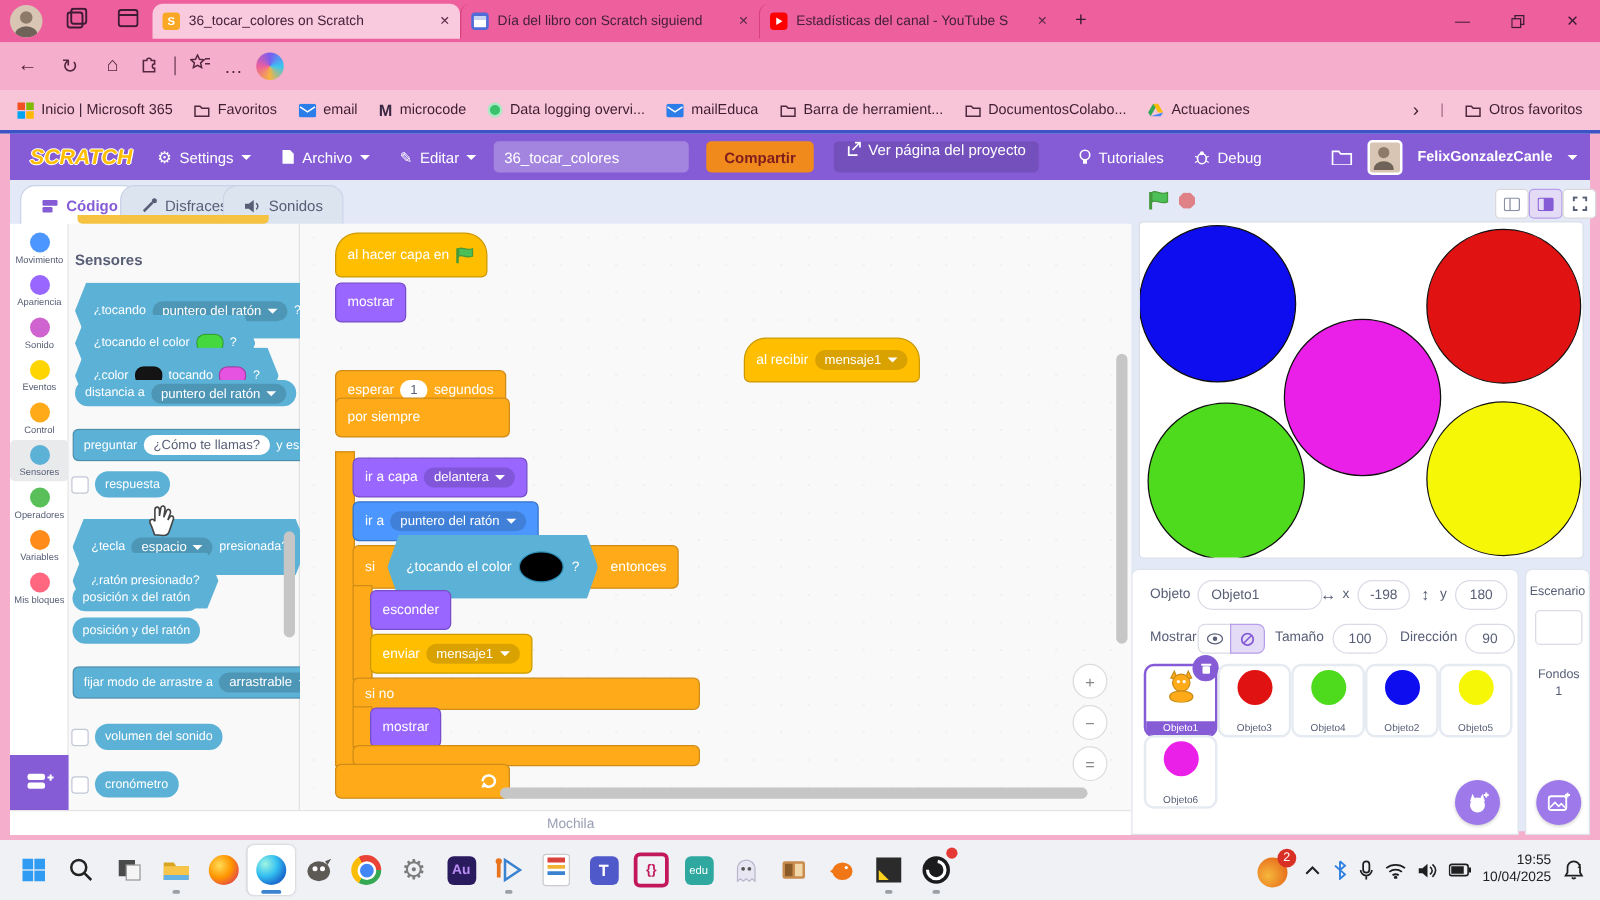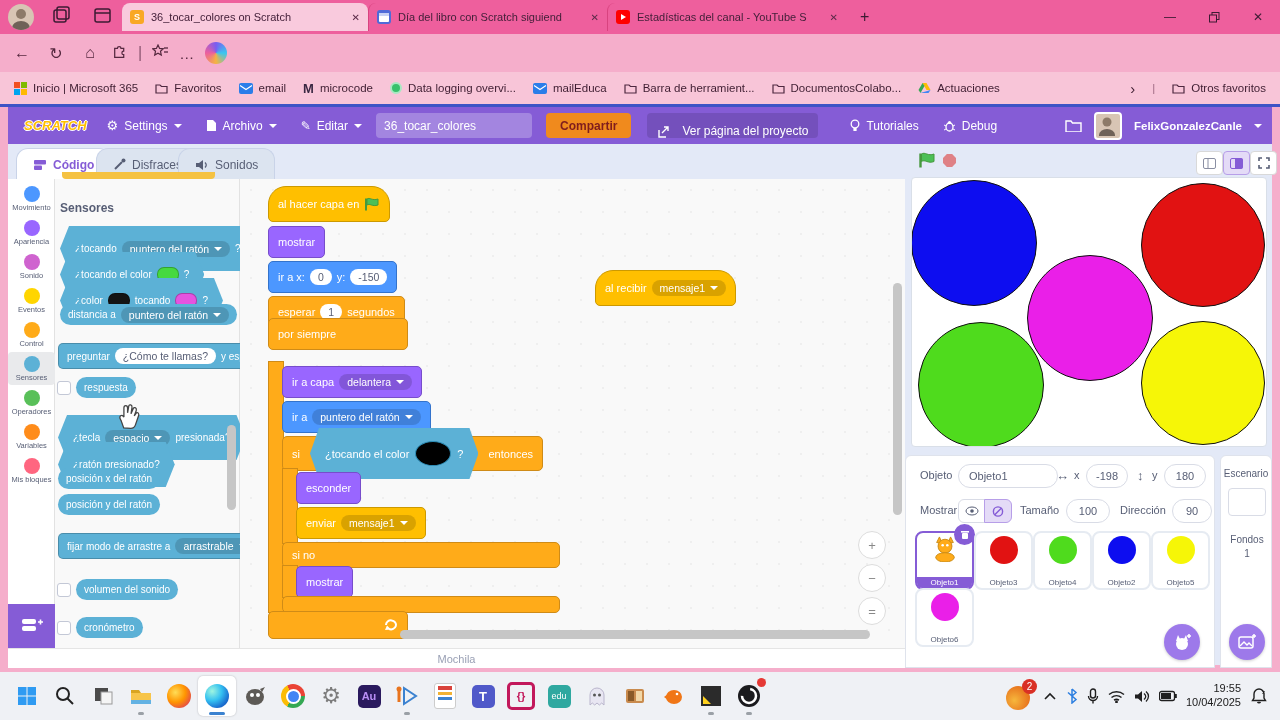--- a/index.html
+++ b/index.html
@@ -22,21 +22,21 @@
   
   #pagetop{left:0;top:104px;width:1280px;height:3px;background:#3d54c6}
   #pink-l{left:0;top:107px;width:8px;height:561px;background:#f5aecb}
   #pink-r{left:1272px;top:107px;width:8px;height:561px;background:#f5aecb}
   #pink-b{left:0;top:665px;width:1280px;height:7px;background:#f5aecb}
   #menubar{left:8px;top:107px;width:1264px;height:37px;background:#855cd6;display:flex;align-items:center;color:#fff;font-size:12px;gap:4px;padding:0 10px;box-sizing:border-box}
   .mitem{display:flex;align-items:center;gap:6px;padding:0 10px;height:100%}
   .caret{width:0;height:0;border-left:4px solid transparent;border-right:4px solid transparent;border-top:4px solid #fff}
   #projname{width:140px;height:25px;background:rgba(255,255,255,.25);border-radius:4px;color:#fff;font-size:12px;display:flex;align-items:center;padding:0 8px}
   #sharebtn{height:25px;background:#f08a1d;border-radius:4px;color:#7f1d1d;font-weight:bold;font-size:12px;display:flex;align-items:center;padding:0 14px}
-  #projpage{height:25px;background:rgba(0,0,0,.12);border-radius:4px;display:flex;align-items:flex-end;gap:13px;padding:0 10px}
+  #projpage{height:25px;background:rgba(0,0,0,.12);border-radius:4px;display:flex;align-items:flex-start;gap:6px;padding:0 10px}
   .edtab{position:absolute;top:148px;height:31px;border:1px solid #c9d3e8;border-bottom:none;border-radius:12px 12px 0 0;display:flex;align-items:center;gap:6px;font-size:12px;color:#575e75;padding:0 16px;background:#dce4f0}
   .edtab.active{background:#fff;color:#855cd6;font-weight:bold}
   
   #catstrip{left:8px;top:179px;width:47px;height:469px;background:#fff;border-right:1px solid #e2e2e2}
   .cat{position:absolute;left:0;width:47px;height:33px;display:flex;flex-direction:column;align-items:center;justify-content:center;gap:1px}
   .cat .dot{width:16px;height:16px;border-radius:50%}
   .cat .lbl{font-size:7.5px;color:#575e75}
   .cat.sel{background:#e9eaec;border-radius:4px}
   #addext{left:8px;top:604px;width:47px;height:44px;background:#855cd6;display:flex;align-items:center;justify-content:center}
   #palette{left:55px;top:179px;width:185px;height:469px;background:#f9f9f9;border-right:1px solid #e2e2e2}
@@ -221,21 +221,21 @@
         <span>Otros favoritos</span>
       </span>
   </div>
 
   <div id="pagetop" class="a"></div>
   <div id="pink-l" class="a"></div>
   <div id="pink-r" class="a"></div>
   <div id="pink-b" class="a"></div>
 
   <div id="menubar" class="a">
-    <span style="font-weight:bold;font-style:italic;font-size:13px;color:#ffbf00;text-shadow:-1px 0 #fff,1px 0 #fff,0 -1px #fff,0 1px #fff;padding:0 6px">SCRATCH</span>
+    <span style="font-weight:bold;font-style:italic;font-size:17px;color:#ffbf00;text-shadow:-1px 0 #fff,1px 0 #fff,0 -1px #fff,0 1px #fff;padding:0 6px">SCRATCH</span>
     <div class="mitem">
         <span style="font-size:13px">⚙</span>
         <span>Settings</span>
         <span class="caret"></span>
       </div>
     <div class="mitem">
         <svg width="11" height="13">
           <path d="M1 1 h6 l3 3 v8 H1z" fill="#fff"></path>
         </svg>
         <span>Archivo</span>
@@ -534,26 +534,20 @@
   <div id="scriptarea" class="a"></div>
 
   <div class="blk hat evt" style="left:268px;top:186px">
       <span>al hacer capa en</span>
       <svg width="16" height="14">
         <path d="M2 1.5 v12" stroke="#45993d" stroke-width="2"></path>
         <path d="M3 2 C6 0 8 4 14 2 V8 C8 10 6 6 3 8 z" fill="#4cbf56" stroke="#45993d"></path>
       </svg>
     </div>
   <div class="blk look" style="left:268px;top:226px">mostrar</div>
-  <div class="blk mot" style="left:268px;top:261px">
-      <span>ir a x:</span>
-      <span class="inp">0</span>
-      <span>y:</span>
-      <span class="inp">-150</span>
-    </div>
   <div class="blk ctrl" style="left:268px;top:296px">
       <span>esperar</span>
       <span class="inp">1</span>
       <span>segundos</span>
     </div>
   <div class="blk ctrl" style="left:268px;top:318px;width:120px">por siempre</div>
   <div class="arm" style="left:268px;top:361px;width:14px;height:250px"></div>
   <div class="blk look" style="left:282px;top:366px">
       <span>ir a capa</span>
       <span class="dd">

